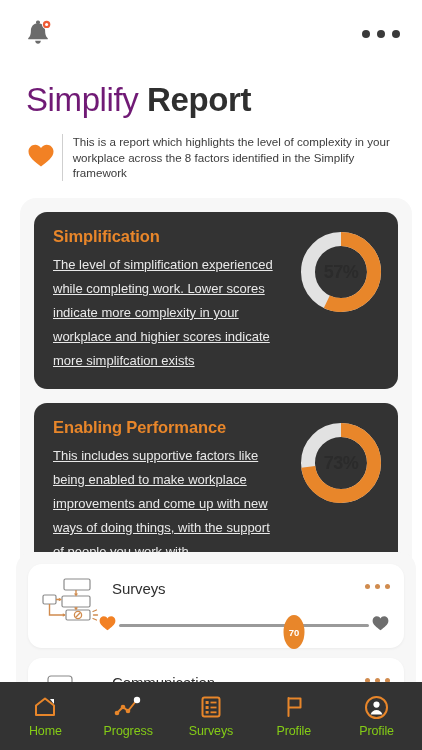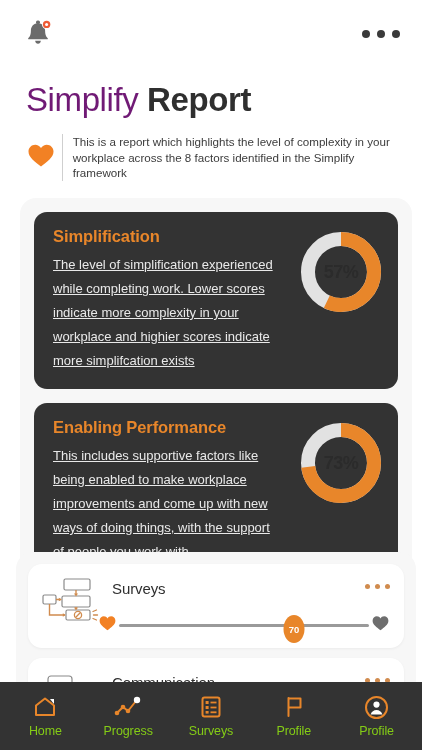--- a/index.html
+++ b/index.html
@@ -142,21 +142,21 @@
     height:18px;
     margin:0 2px;
   }
   .slider-track .rail {
     position:absolute; top:8px; left:0; right:0;
     height:2.5px; background:#9a9a9a; border-radius:2px;
   }
   .slider-knob {
     position:absolute;
     top:-1px;
-    width:21px; height:28px;
+    width:21px; height:34px;
     border-radius:50%;
     background:#e8862a;
     color:#fff;
     font-size:9.5px;
     font-weight:700;
     display:flex; align-items:center; justify-content:center;
     transform:translateX(-50%);
     cursor:pointer;
   }
 

